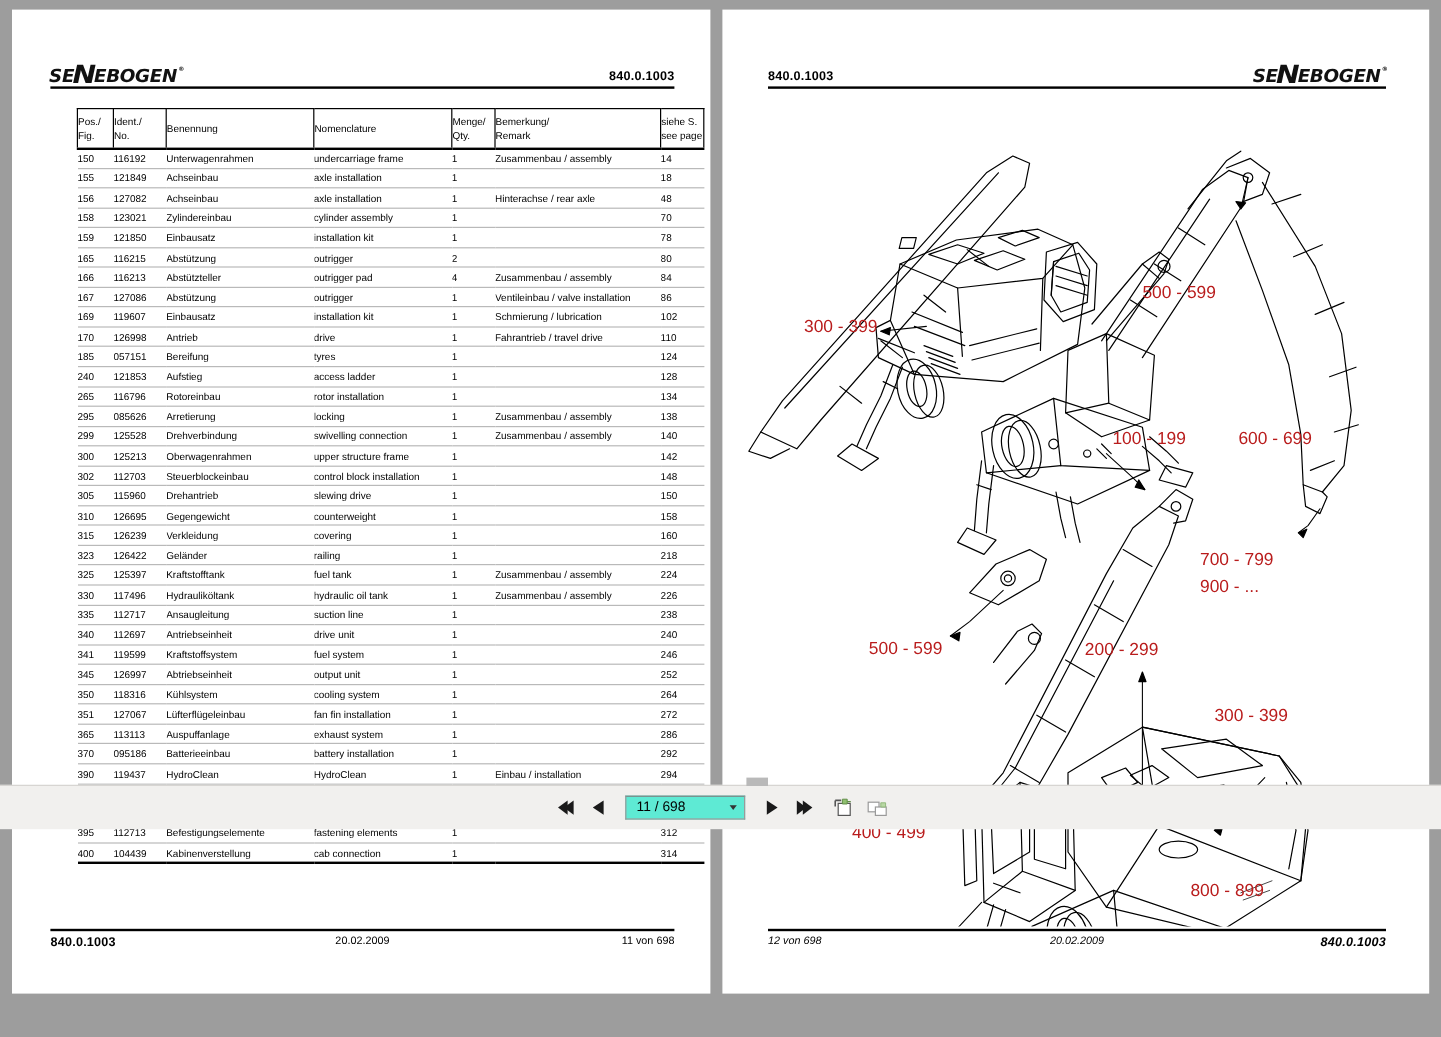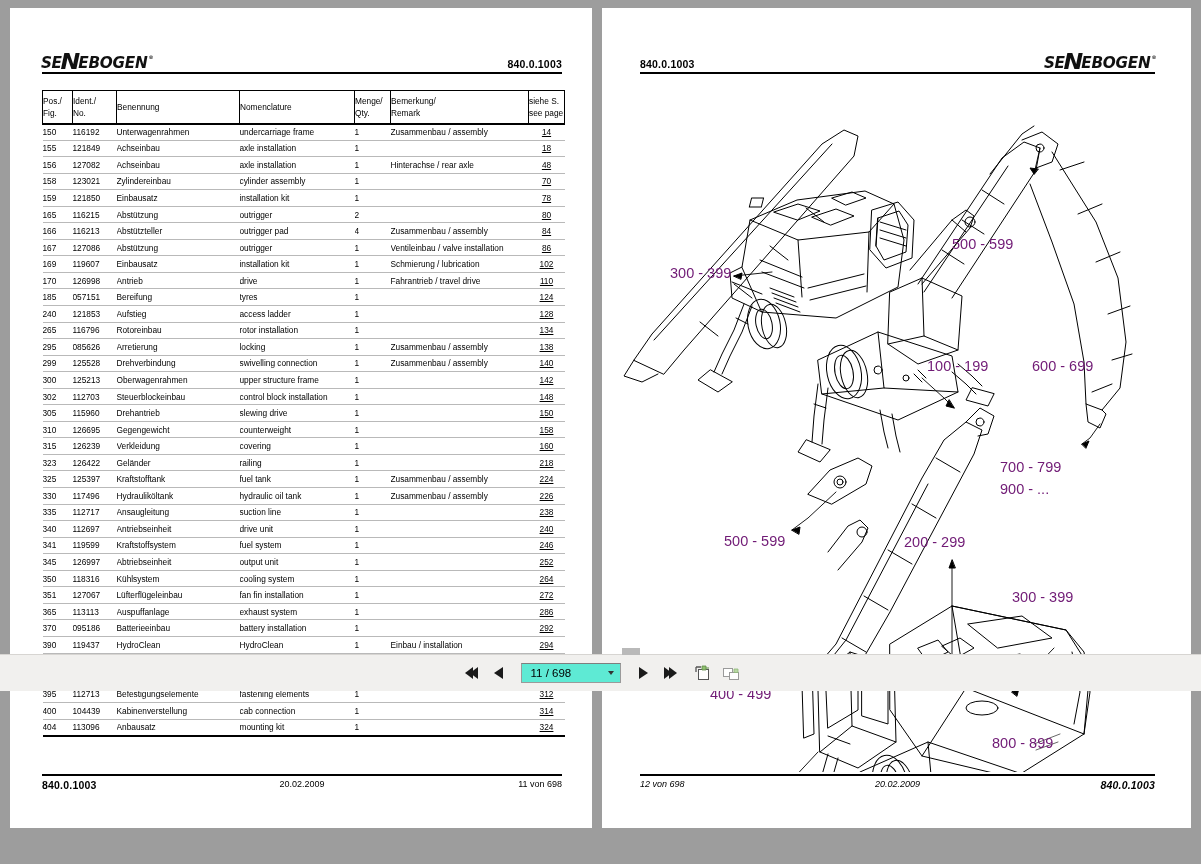--- a/index.html
+++ b/index.html
@@ -64,21 +64,21 @@
     margin: 0 -0.5px;
   }
   .logo .tm {
     font-size: 5px; font-style: normal;
     transform: translateY(-9px);
     margin-left: 1px;
   }
 
   
   .tbl-wrap { position: absolute; left: 32px; top: 82px; width: 522px; }
-  table.parts { border-collapse: collapse; width: 100%; table-layout: fixed; }
+  table.parts { border-collapse: collapse; width: 100%; table-layout: fixed; margin-left: 22px; }
   table.parts th, table.parts td {
     font-size: 8.3px; color: #000; padding: 0;
     vertical-align: middle;
   }
   
   thead tr { height: 33px; }
   thead th {
     border: 1px solid #000;
     font-weight: normal;
     text-align: left;
@@ -95,22 +95,22 @@
     padding: 0 3px 0 4px;
     white-space: nowrap;
     overflow: hidden;
   }
   tbody tr:first-child td { border-top: 2px solid #000; }
   tbody tr:last-child  td { border-bottom: 2px solid #000; }
   td.c-pos  { text-align: left; }
   td.c-id   { text-align: left; }
   td.c-qty  { text-align: left; }
   td.c-page {
-    text-align: center; font-size: 8.5px;
-    vertical-align: top; padding-top: 1px; text-decoration: underline;
+    text-align: left; font-size: 8.5px;
+    vertical-align: top; padding-top: 1px;
   }
   
   col.w-pos  { width: 30px; }
   col.w-id   { width: 44px; }
   col.w-ben  { width: 123px; }
   col.w-nom  { width: 115px; }
   col.w-qty  { width: 36px; }
   col.w-rem  { width: 138px; }
   col.w-pag  { width: 36px; }
 
@@ -129,21 +129,21 @@
   .ftr-right { right: 0; }
   .ftr-bold  { font-weight: bold; font-size: 10.5px; letter-spacing: .2px; }
 
   
   .diagrams {
     position: absolute; left: 20px; top: 84px; width: 552px; height: 680px;
   }
   .diagrams svg { display: block; }
   .dia-label {
     position: absolute;
-    font-size: 14.5px; color: #701a75;
+    font-size: 14.5px; color: #b91c1c;
     font-family: "Liberation Sans", sans-serif;
     white-space: nowrap;
   }
 
   
   #toolbar {
     position: absolute; left: 0; bottom: 0; width: 1201px; height: 36px;
     background: #f1f0ee;
     border-top: 1px solid #d7d5d2;
     display: flex; align-items: center; justify-content: center;
@@ -565,29 +565,20 @@
               </tr>
               <tr>
                 <td class="c-pos">400</td>
                 <td class="c-id">104439</td>
                 <td class="c-ben">Kabinenverstellung</td>
                 <td class="c-nom">cab connection</td>
                 <td class="c-qty">1</td>
                 <td class="c-rem"></td>
                 <td class="c-page">314</td>
               </tr>
-              <tr>
-                <td class="c-pos">404</td>
-                <td class="c-id">113096</td>
-                <td class="c-ben">Anbausatz</td>
-                <td class="c-nom">mounting kit</td>
-                <td class="c-qty">1</td>
-                <td class="c-rem"></td>
-                <td class="c-page">324</td>
-              </tr>
             </tbody>
         </table>
       </div>
 
       <div class="pg-footer">
         <div class="ftr-rule"></div>
         <div class="ftr-item ftr-left ftr-bold">840.0.1003</div>
         <div class="ftr-item ftr-mid">20.02.2009</div>
         <div class="ftr-item ftr-right">11 von 698</div>
       </div>

